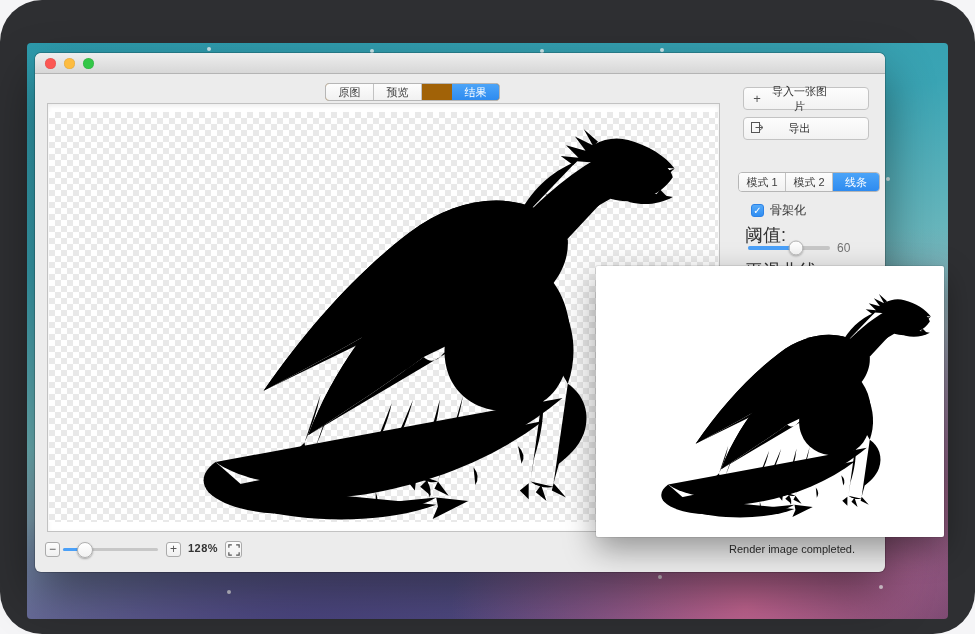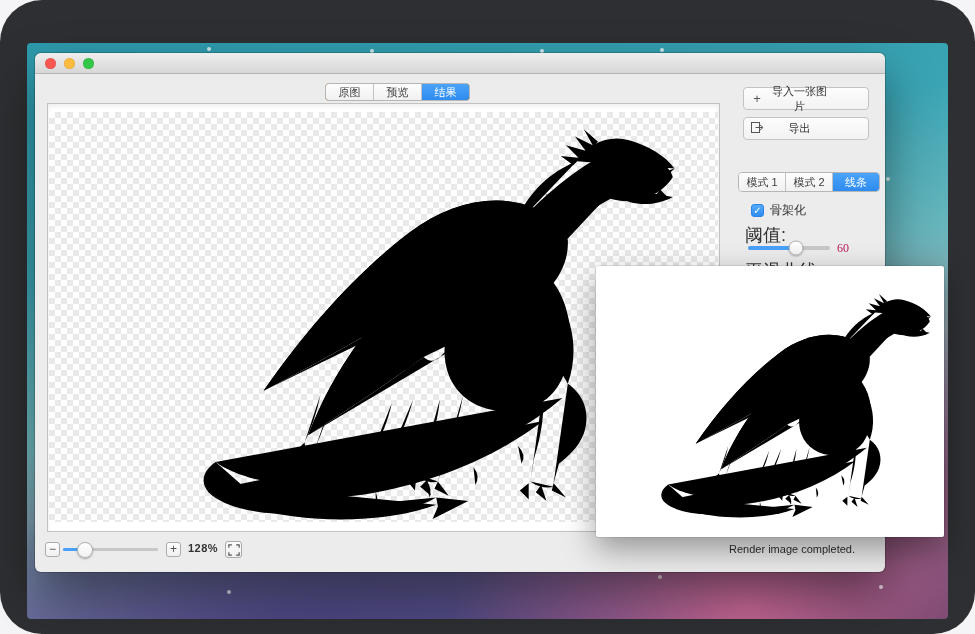--- a/index.html
+++ b/index.html
@@ -18,21 +18,21 @@
   .window{position:absolute;left:35px;top:53px;width:850px;height:519px;border-radius:6px;background:#ececec;
     box-shadow:0 22px 50px rgba(0,0,0,.45),0 0 0 1px rgba(0,0,0,.18);overflow:hidden;}
   .titlebar{position:relative;height:20px;background:linear-gradient(#eeeeee,#d7d7d7);border-bottom:1px solid #b4b4b4;border-radius:6px 6px 0 0;}
   .title{position:absolute;left:0;right:0;top:3px;text-align:center;font-size:11.5px;color:#3f3f3f;}
   .lights{position:absolute;left:10px;top:5px;display:flex;gap:8px;}
   .light{width:11px;height:11px;border-radius:50%;box-shadow:inset 0 0 1px rgba(0,0,0,.3);}
   .light.r{background:#fc5753;} .light.y{background:#fdbc40;} .light.g{background:#33c748;}
   
   .tabrow{position:absolute;left:290px;top:30px;display:flex;border:1px solid #b6b6b6;border-radius:4px;overflow:hidden;background:#a16207;height:16px;}
   .tab{min-width:37px;padding:0 5px;font-size:11px;line-height:16px;text-align:center;color:#3c3c3c;background:linear-gradient(#fdfdfd,#f1f1f1);border-right:1px solid #c2c2c2;cursor:default;}
-  .tab:last-child{border-right:none;}
+  .tab:last-child{border-right:none;margin-left:30px;}
   .tab.active{background:linear-gradient(#4ba4f8,#2e8bf0);color:#fff;}
   
   .canvas{position:absolute;left:12px;top:50px;width:671px;height:427px;background:#fff;border:1px solid #c2c2c2;box-shadow:inset 0 2px 4px rgba(0,0,0,.08);}
   .checker{position:absolute;left:1px;right:1px;top:8px;bottom:9px;background-color:#fff;
     background-image:linear-gradient(45deg,#e9e9e9 25%,transparent 25%,transparent 75%,#e9e9e9 75%),
                      linear-gradient(45deg,#e9e9e9 25%,transparent 25%,transparent 75%,#e9e9e9 75%);
     background-size:12px 12px;background-position:0 0,6px 6px;}
   .dragon-svg{position:absolute;}
   .dragon-line{left:38px;top:4px;width:615px;height:418px;--line:#3a3a3a;--sw:1.5;--blob:transparent;}
   
@@ -44,21 +44,21 @@
   .seg{width:46px;font-size:11px;line-height:18px;text-align:center;color:#3c3c3c;background:linear-gradient(#fdfdfd,#f1f1f1);border-right:1px solid #c2c2c2;cursor:default;}
   .seg:last-child{border-right:none;}
   .seg.active{background:linear-gradient(#4ba4f8,#2e8bf0);color:#fff;}
   .checkrow{position:absolute;left:32px;top:129px;display:flex;align-items:center;gap:6px;}
   .checkbox{width:13px;height:13px;border-radius:3px;background:linear-gradient(#56aaf8,#2f8df2);border:1px solid #2c82e6;color:#fff;font-size:10px;line-height:12px;text-align:center;box-sizing:border-box;}
   .checklabel{font-size:12px;color:#333;}
   .fieldlabel{position:absolute;left:26px;font-size:18px;color:#333;}
   .slider{position:absolute;left:29px;width:82px;height:4px;background:#c7c7c7;border-radius:2px;}
   .slider::before{content:"";position:absolute;left:0;top:0;bottom:0;width:var(--pct,50%);background:#4aa0f8;border-radius:2px;}
   .slider .thumb{position:absolute;left:var(--pct,50%);top:50%;transform:translate(-50%,-50%);width:13px;height:13px;background:linear-gradient(#ffffff,#f2f2f2);border:1px solid #b2b2b2;border-radius:50%;box-shadow:0 1px 2px rgba(0,0,0,.25);}
-  .sliderval{position:absolute;left:118px;font-size:12px;color:#be185d;font-family:Liberation Serif, serif;}
+  .sliderval{position:absolute;left:118px;font-size:12px;color:#737373;}
   
   .bottombar{position:absolute;left:0;right:0;bottom:0;height:42px;}
   .sqbtn{position:absolute;width:15px;height:15px;background:linear-gradient(#fdfdfd,#f0f0f0);border:1px solid #ababab;border-radius:3px;font-size:12px;line-height:13px;text-align:center;color:#555;box-sizing:border-box;cursor:default;}
   .zoomslider{position:absolute;left:28px;top:18px;width:95px;height:3px;background:#c7c7c7;border-radius:2px;}
   .zoomslider::before{content:"";position:absolute;left:0;top:0;bottom:0;width:var(--pct,25%);background:#4aa0f8;border-radius:2px;}
   .zoomslider .thumb{position:absolute;left:var(--pct,25%);top:50%;transform:translate(-50%,-50%);width:14px;height:14px;background:linear-gradient(#ffffff,#f1f1f1);border:1px solid #b0b0b0;border-radius:50%;box-shadow:0 1px 2px rgba(0,0,0,.3);}
   .zoomlevel{position:absolute;left:153px;top:12px;font-size:11px;font-weight:700;color:#333;letter-spacing:.5px;}
   .fitbtn{position:absolute;left:190px;top:11px;width:17px;height:17px;background:linear-gradient(#fdfdfd,#f0f0f0);border:1px solid #ababab;border-radius:3px;box-sizing:border-box;display:flex;align-items:center;justify-content:center;cursor:default;}
   .statustext{position:absolute;right:30px;top:13px;font-size:11px;font-weight:500;color:#2e2e2e;}
   

